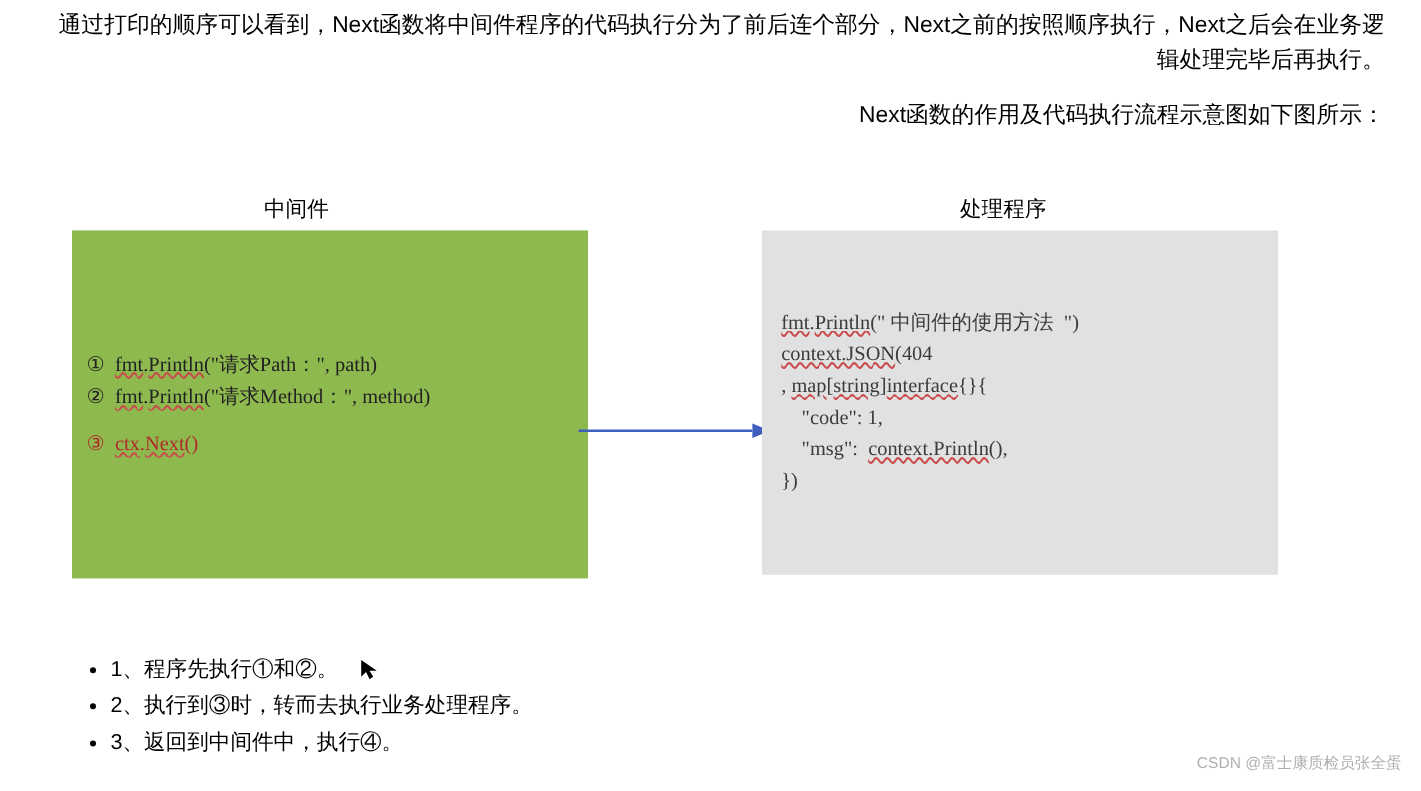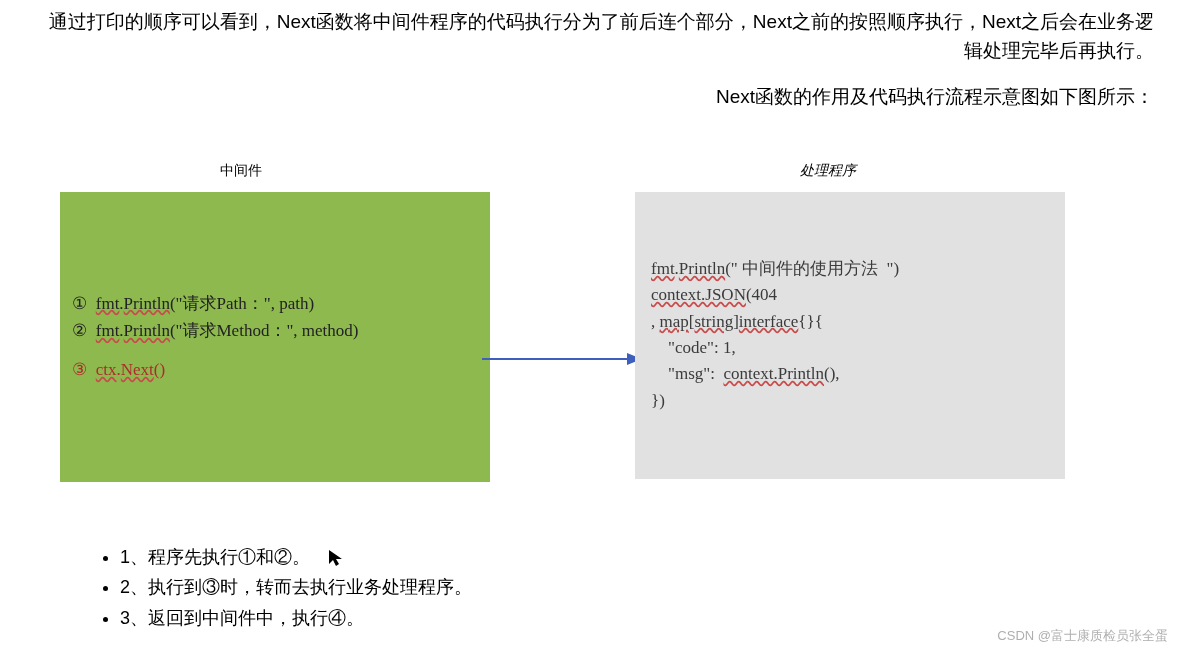--- a/index.html
+++ b/index.html
@@ -24,25 +24,25 @@
       text-align: right;
     }
     .diagram-wrap {
       position: relative;
       margin-top: 24px;
       margin-left: 30px;
       height: 350px;
     }
     .box-title {
       position: absolute;
-      font-size: 14px;
+      font-size: 18px;
       color: #000;
     }
     .title-left { left: 190px; top: 0; }
-    .title-right { left: 770px; top: 0; font-style: italic; }
+    .title-right { left: 770px; top: 0; }
 
     .box-left {
       position: absolute;
       left: 30px;
       top: 30px;
       width: 430px;
       height: 290px;
       background: #8bc34a;
       background: #8eb94f;
       padding: 20px 12px;
@@ -85,21 +85,21 @@
     .arrow-svg {
       position: absolute;
       left: 452px;
       top: 182px;
       width: 160px;
       height: 30px;
     }
 
     .list {
       margin-top: 30px;
-      padding-left: 120px;
+      padding-left: 92px;
       font-size: 18px;
       line-height: 1.7;
     }
     .list li { list-style: disc; }
 
     .cursor {
       position: absolute;
       font-size: 18px;
       color: #000;
     }

